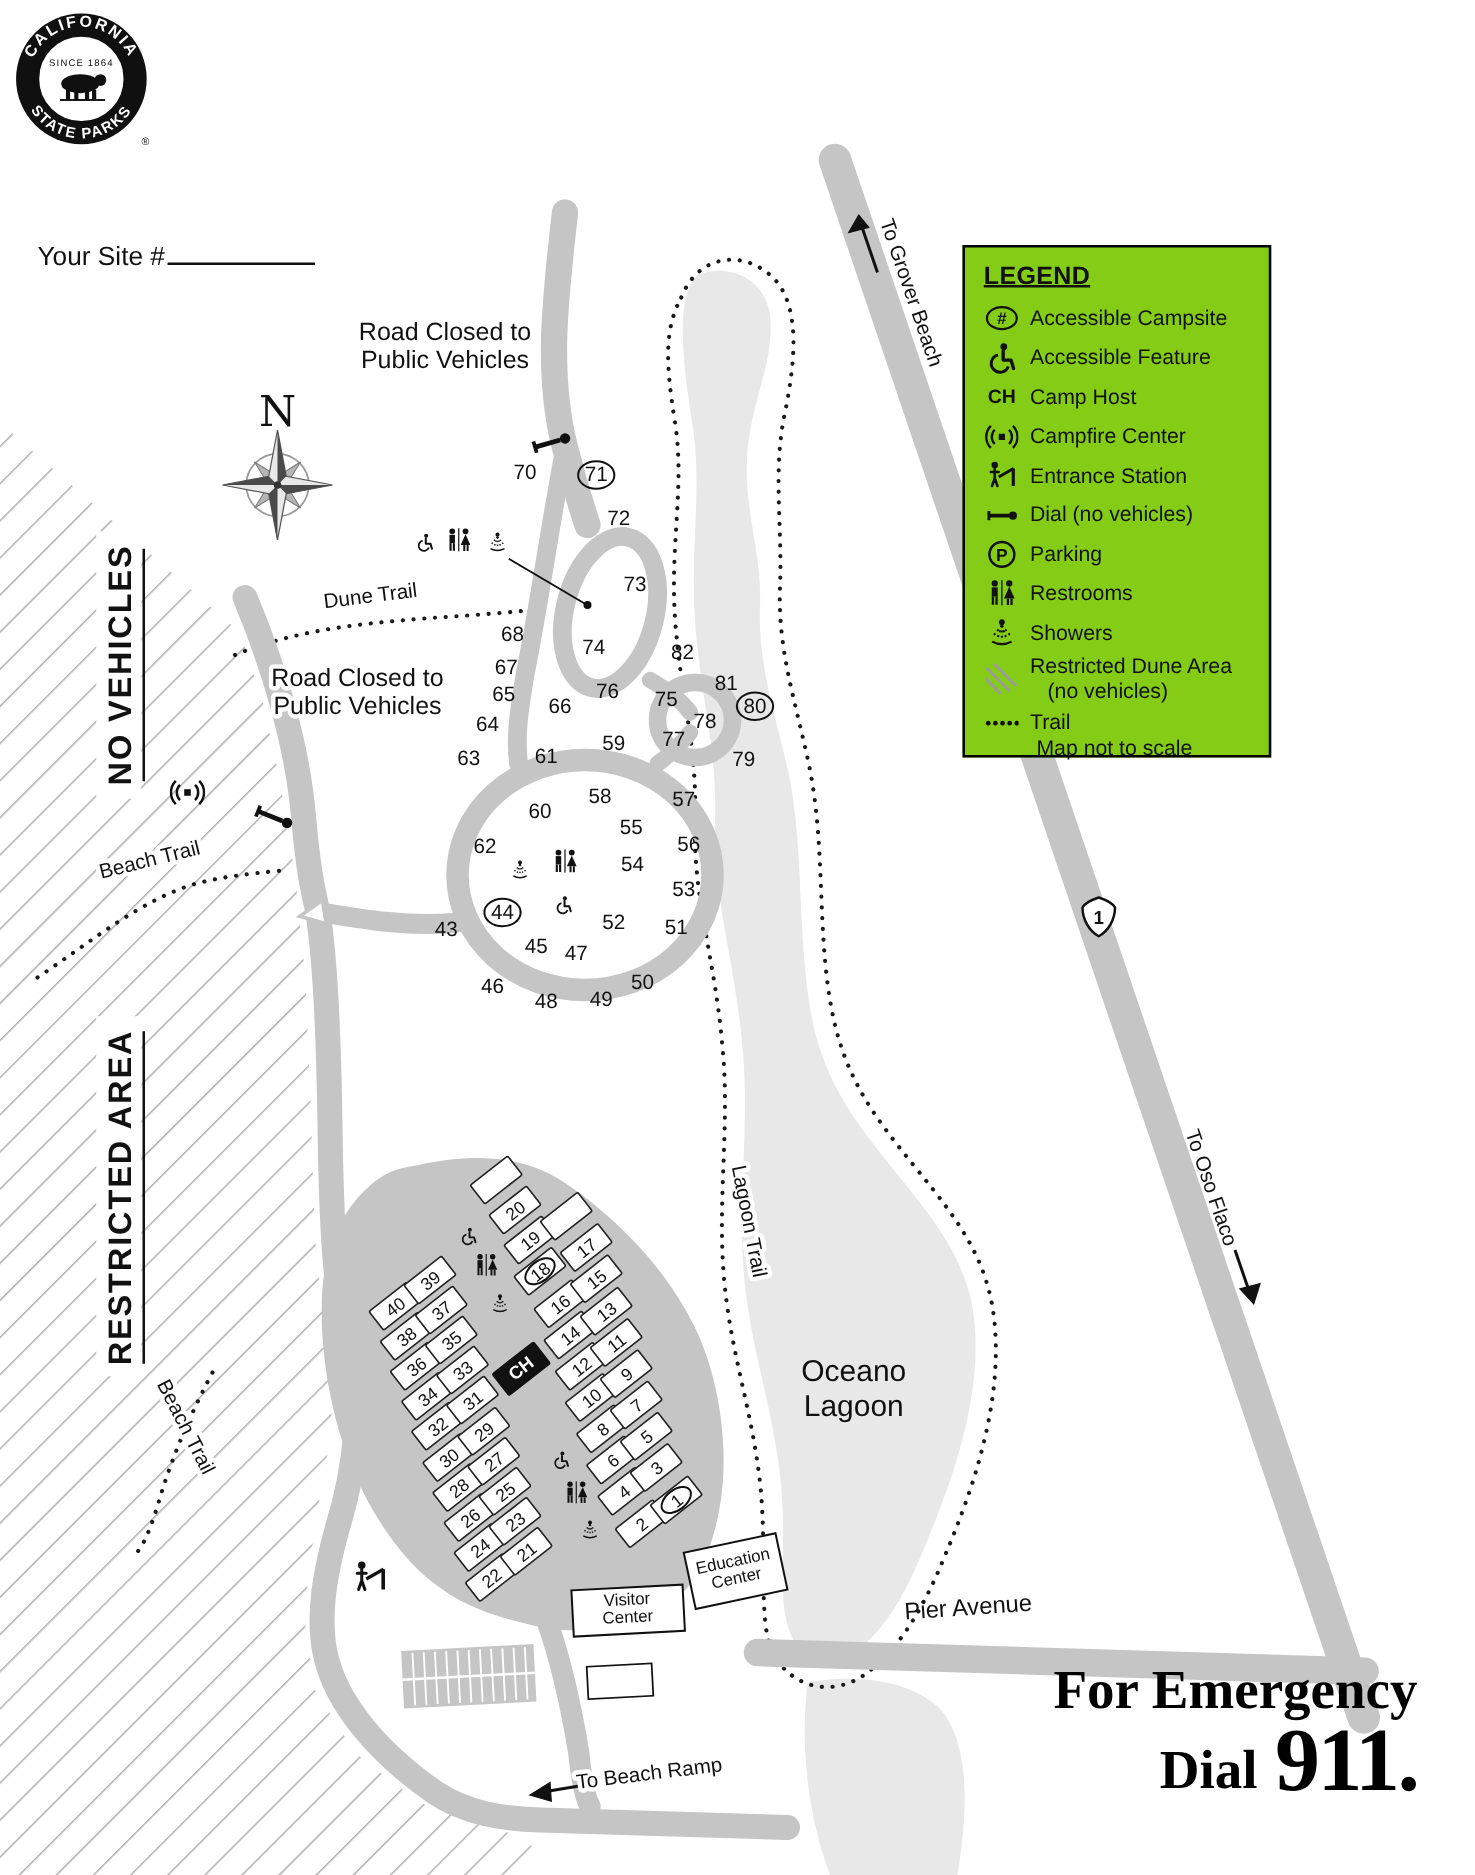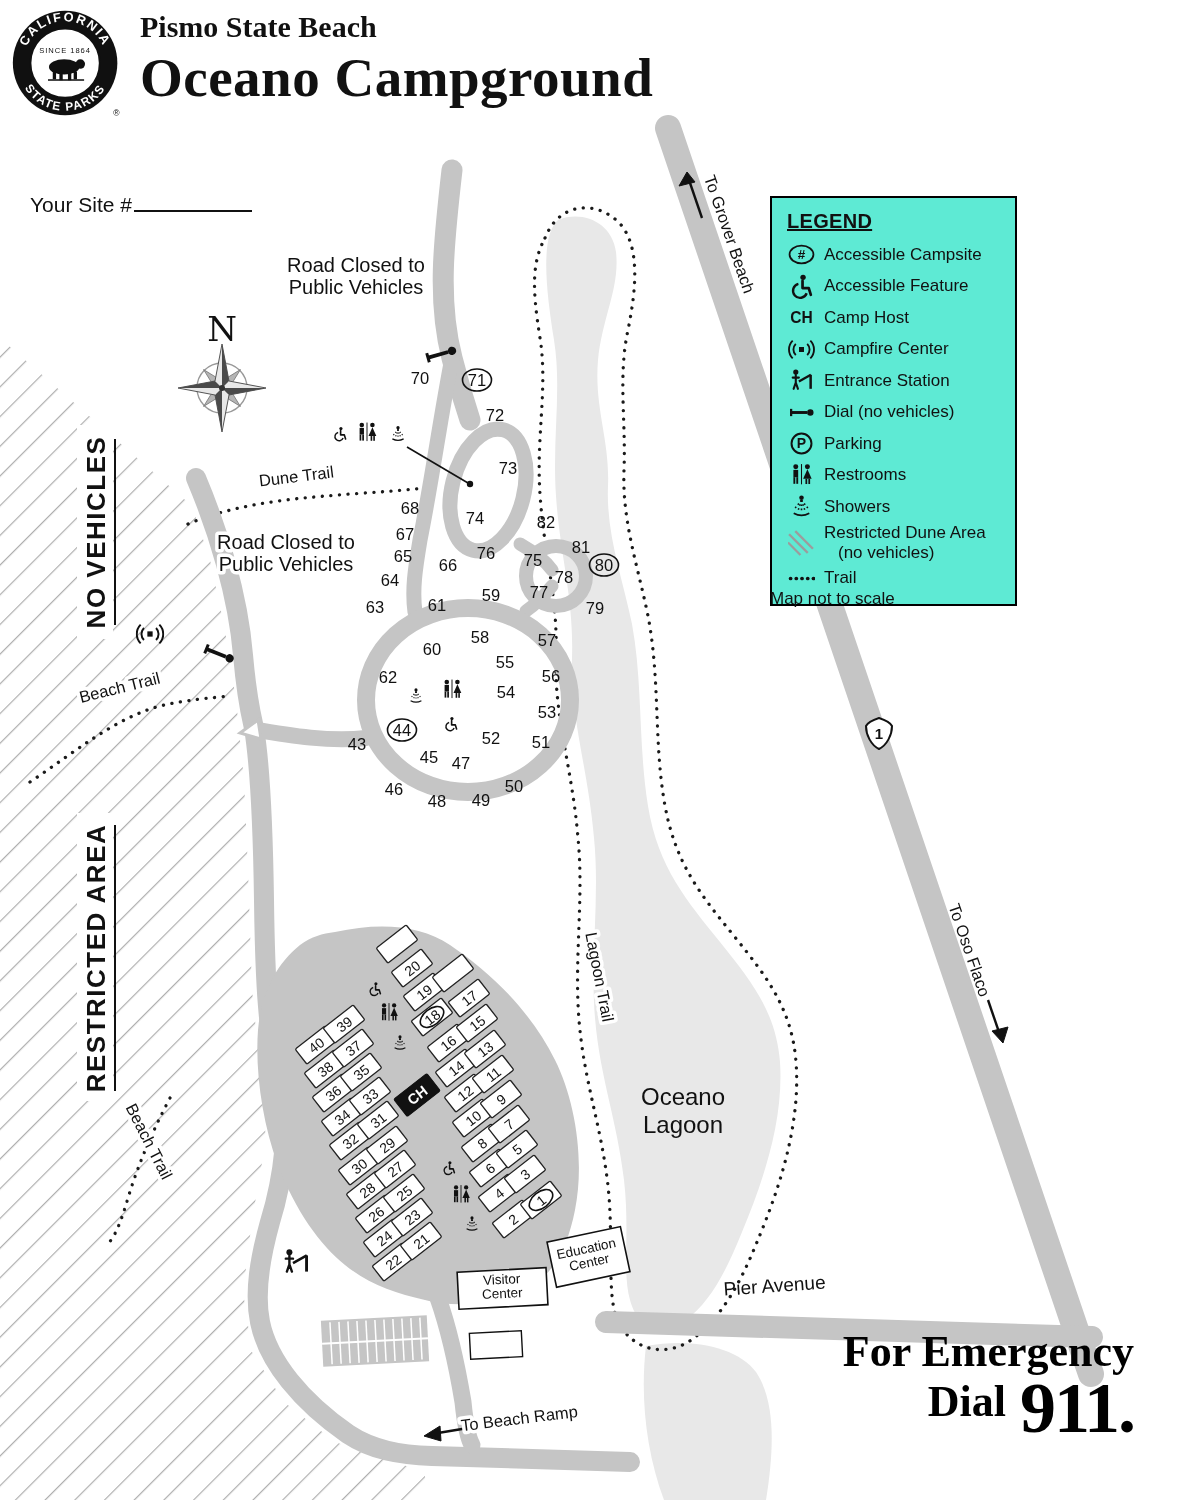--- a/index.html
+++ b/index.html
@@ -25,31 +25,31 @@
   .halo{paint-order:stroke;stroke:#fff;stroke-width:7px;stroke-linejoin:round;}
   .site-num{font-size:16.5px;text-anchor:middle;dominant-baseline:central;fill:#111;}
   .slot{fill:#fff;stroke:#222;stroke-width:1.3;}
   .slot-host{fill:#111;stroke:#111;}
   .slot-num{font-size:14px;text-anchor:middle;dominant-baseline:central;fill:#111;}
   .slot-host-num{font-size:14.5px;font-weight:bold;text-anchor:middle;dominant-baseline:central;fill:#fff;}
   .site-ring{fill:none;stroke:#111;stroke-width:1.6;}
   .sym-txt{font-family:"Liberation Sans",sans-serif;font-weight:bold;text-anchor:middle;fill:#111;}
   .dots{fill:none;stroke:#1a1a1a;stroke-width:3.3;stroke-dasharray:0.1 8.5;stroke-linecap:round;}
   
-  .legend{position:absolute;left:770px;top:196px;width:243px;background:#5eead4;border:2.5px solid #000;padding:4px 0 10px 0;z-index:5;}
+  .legend{position:absolute;left:770px;top:196px;width:243px;background:#84cc16;border:2.5px solid #000;padding:4px 0 10px 0;z-index:5;}
   .legend-title{font-size:20px;font-weight:bold;text-decoration:underline;margin:8px 0 6px 15px;letter-spacing:.3px;}
   .legend-row{display:flex;align-items:center;min-height:31.5px;padding:0 6px 0 15px;gap:9px;font-size:17px;}
   .legend-row .legend-icon{flex:0 0 28px;width:28px;display:flex;justify-content:center;align-items:center;}
   .legend-label2{display:block;margin-left:14px;}
-  .map-note{position:absolute;left:770px;top:589px;width:243px;text-align:left;font-size:17px;z-index:5;}
+  .map-note{position:absolute;left:770px;top:589px;width:243px;text-align:center;font-size:17px;z-index:5;}
   
   .emergency{position:absolute;top:1328px;right:46px;text-align:right;z-index:6;
              font-family:"Liberation Serif",serif;font-weight:bold;color:#000000;}
   .emergency .l1{font-size:44px;line-height:1.1;}
-  .emergency .l2{display:flex;align-items:flex-start;justify-content:flex-end;gap:14px;}
+  .emergency .l2{display:flex;align-items:flex-end;justify-content:flex-end;gap:14px;}
   .emergency .dial{font-size:44px;}
   .emergency .num{font-size:72px;line-height:.9;letter-spacing:-2px;}
   .copyright{position:absolute;top:1520px;right:46px;font-size:15px;z-index:6;}
 </style>
 </head>
 <body>
 
 <div class="page">
 
   <div class="brand">
@@ -69,24 +69,20 @@
         <ellipse cx="57" cy="62" rx="16" ry="8"></ellipse>
         <circle cx="74" cy="59" r="5"></circle>
         <rect x="45" y="67" width="3.5" height="8"></rect>
         <rect x="52" y="68" width="3.5" height="8"></rect>
         <rect x="61" y="68" width="3.5" height="8"></rect>
         <rect x="67" y="67" width="3.5" height="8"></rect>
         <rect x="40" y="75" width="38" height="1.6"></rect>
       </g>
       <text x="112" y="114" font-size="9" text-anchor="middle" fill="#101010">®</text>
     </svg>
-  </div>
-  <div class="titles">
-    <div class="park-name">Pismo State Beach</div>
-    <div class="campground-name">Oceano Campground</div>
   </div>
 
   <div class="your-site">
     <span>Your Site #</span><span class="blank"></span>
   </div>
 
   <svg class="map" viewBox="0 0 1180 1500">
     <defs>
       <pattern id="hatch" width="21" height="21" patternUnits="userSpaceOnUse" patternTransform="rotate(45)">
         <line x1="0" y1="0" x2="0" y2="21" stroke="#aeaeae" stroke-width="2.4"></line>

